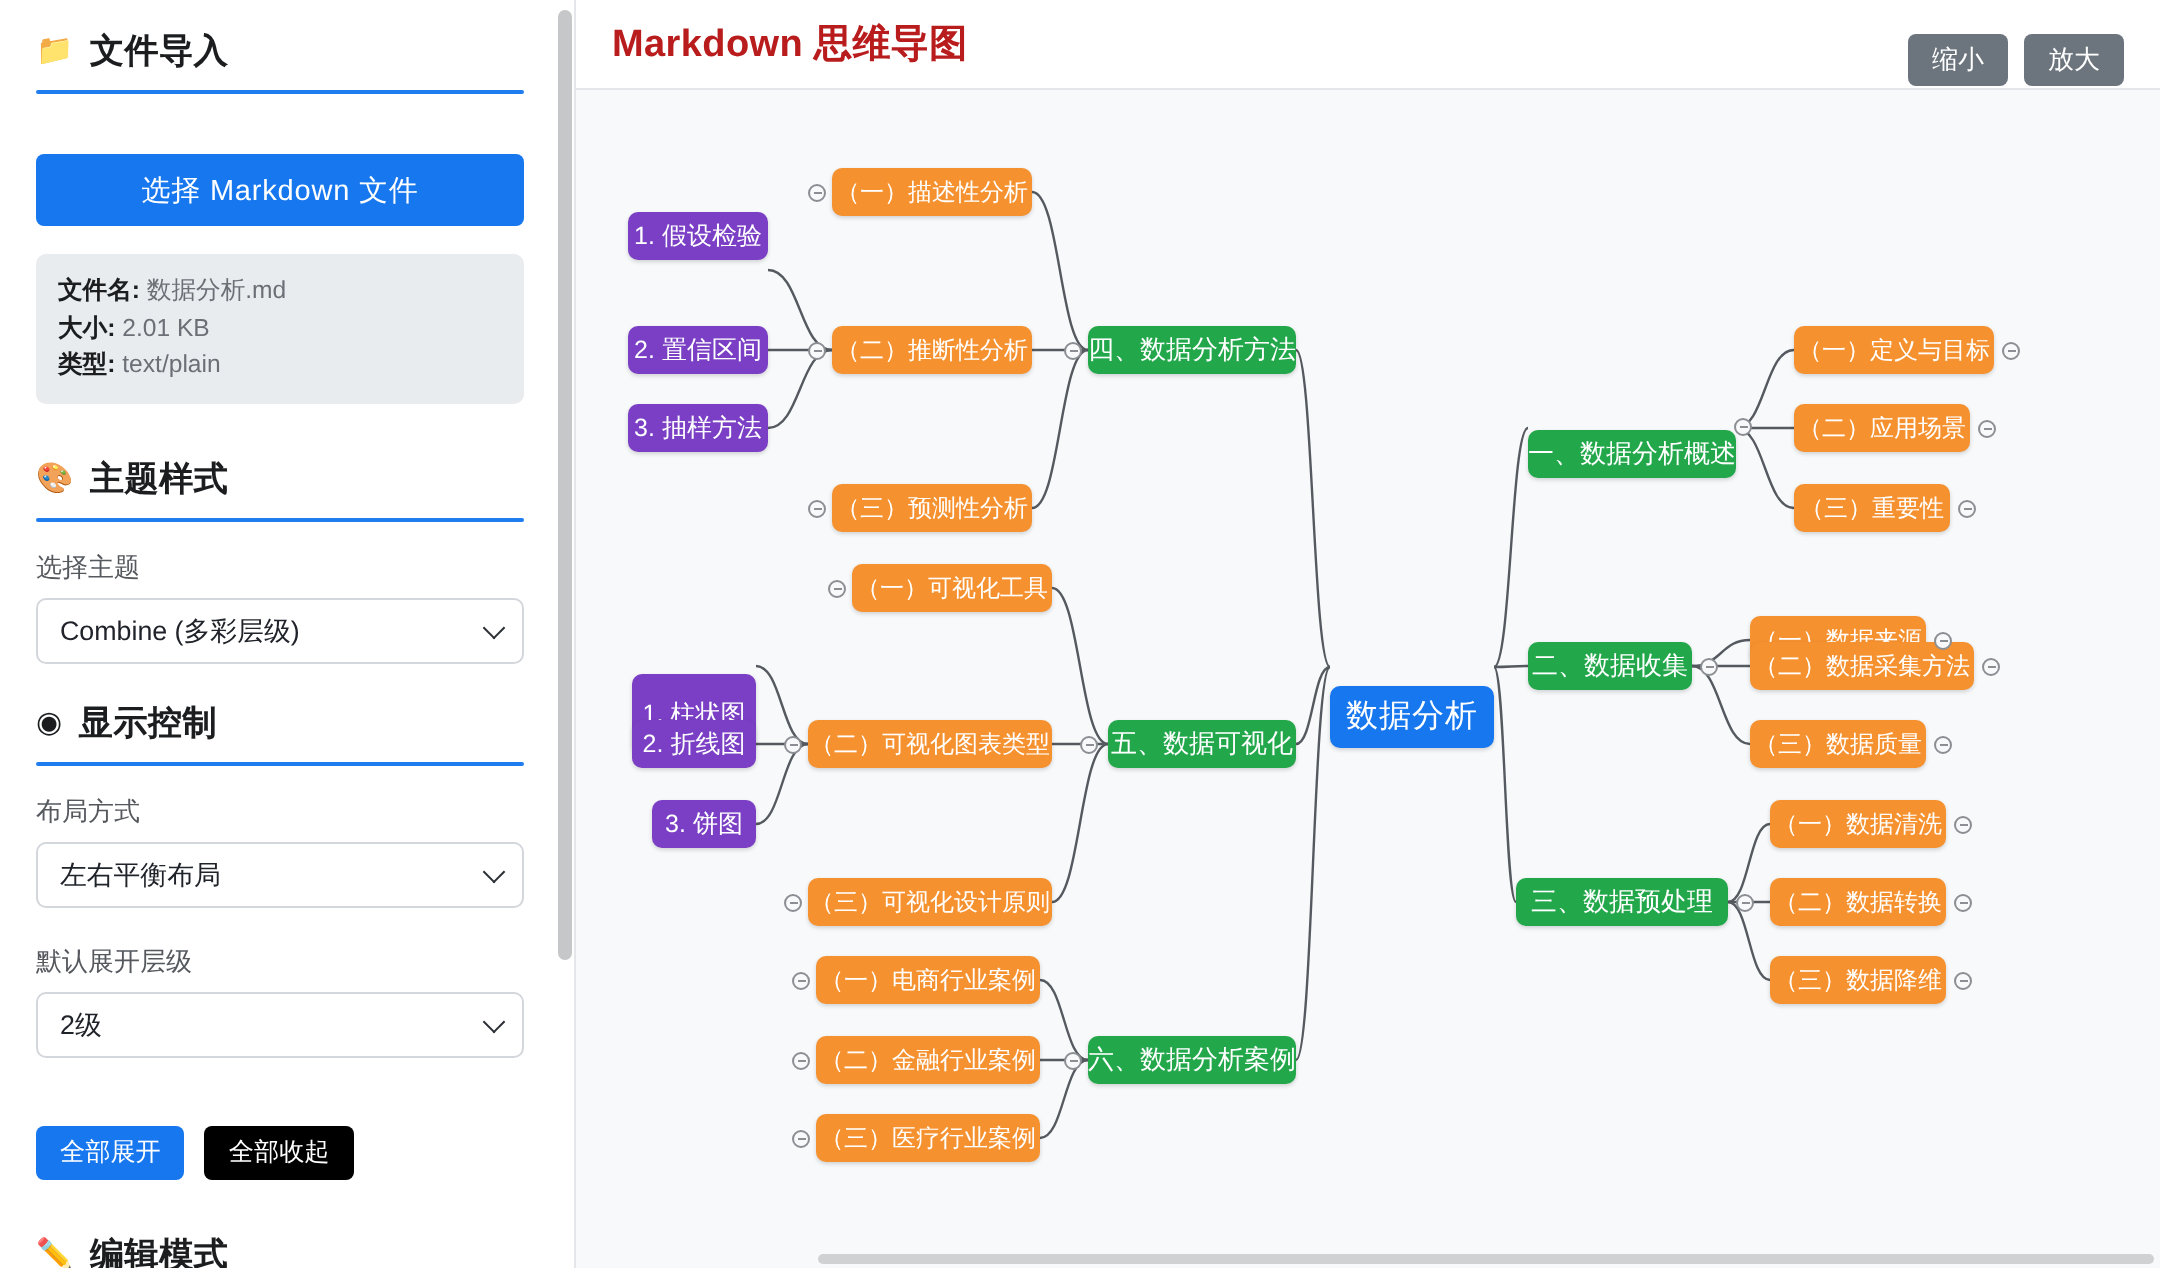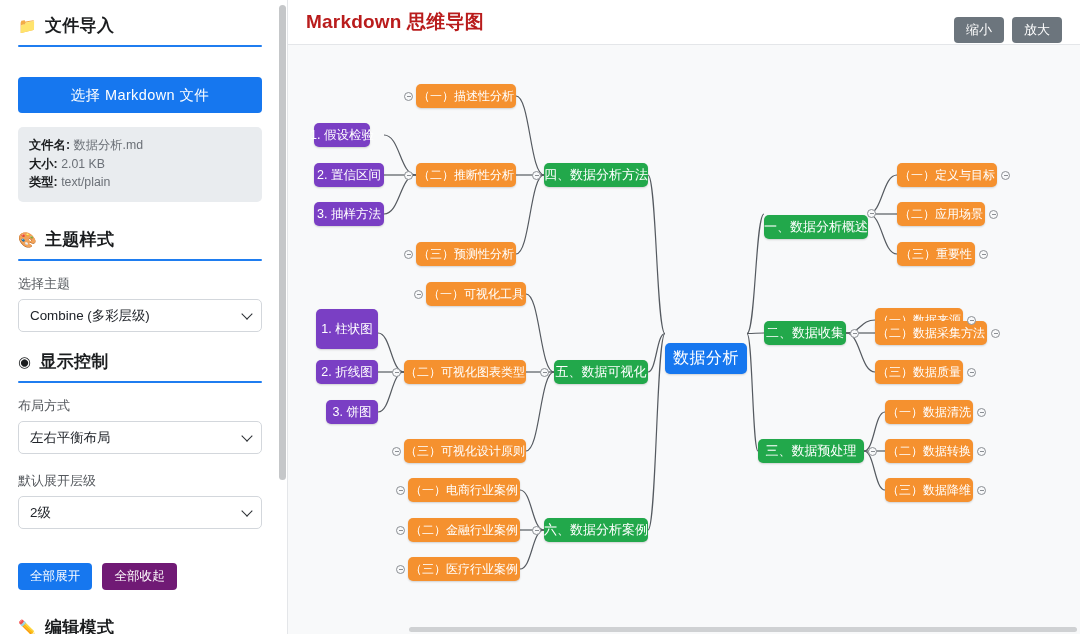--- a/index.html
+++ b/index.html
@@ -64,21 +64,21 @@
   .select .chev {
     position: absolute; right: 10px; top: 50%;
     width: 8px; height: 8px; margin-top: -6px;
     border-right: 1.7px solid #2b2f34;
     border-bottom: 1.7px solid #2b2f34;
     transform: rotate(45deg);
   }
 
   .btn-row { display: flex; gap: 10px; margin-bottom: 26px; }
   #expand-all { background: #1677ef; }
-  #collapse-all { background: #701a75; }
+  #collapse-all { background: #000000; }
   .sm-btn {
     height: 27px; padding: 0 12px; font-size: 12.6px; border-radius: 4px;
   }
   #enable-edit {
     background: #28a547; height: 33px; padding: 0 16px;
     font-size: 14px; border-radius: 5px;
   }
 
   #sb-scroll {
     position: absolute; left: 279px; top: 5px;
@@ -255,27 +255,27 @@
           <div class="node n-l2" style="left: 609px; top: 197px; width: 78px; height: 24px;">（三）重要性</div>
           <div class="node n-l2" style="left: 587px; top: 263px; width: 88px; height: 24px;">（一）数据来源</div>
           <div class="node n-l2" style="left: 587px; top: 276px; width: 112px; height: 24px;">（二）数据采集方法</div>
           <div class="node n-l2" style="left: 587px; top: 315px; width: 88px; height: 24px;">（三）数据质量</div>
           <div class="node n-l2" style="left: 597px; top: 355px; width: 88px; height: 24px;">（一）数据清洗</div>
           <div class="node n-l2" style="left: 597px; top: 394px; width: 88px; height: 24px;">（二）数据转换</div>
           <div class="node n-l2" style="left: 597px; top: 433px; width: 88px; height: 24px;">（三）数据降维</div>
           <div class="node n-l2" style="left: 128px; top: 39px; width: 100px; height: 24px;">（一）描述性分析</div>
           <div class="node n-l2" style="left: 128px; top: 118px; width: 100px; height: 24px;">（二）推断性分析</div>
           <div class="node n-l2" style="left: 128px; top: 197px; width: 100px; height: 24px;">（三）预测性分析</div>
-          <div class="node n-l3" style="left: 26px; top: 78px; width: 56px; height: 24px;">1. 假设检验</div>
+          <div class="node n-l3" style="left: 26px; top: 61px; width: 70px; height: 24px;">1. 假设检验</div>
           <div class="node n-l3" style="left: 26px; top: 118px; width: 70px; height: 24px; text-align: right;">2. 置信区间</div>
           <div class="node n-l3" style="left: 26px; top: 157px; width: 70px; height: 24px;">3. 抽样方法</div>
           <div class="node n-l2" style="left: 138px; top: 237px; width: 100px; height: 24px;">（一）可视化工具</div>
           <div class="node n-l2" style="left: 116px; top: 315px; width: 122px; height: 24px;">（二）可视化图表类型</div>
           <div class="node n-l2" style="left: 116px; top: 394px; width: 122px; height: 24px;">（三）可视化设计原则</div>
-          <div class="node n-l3" style="left: 28px; top: 264px; width: 62px; height: 40px;">1. 柱状图</div>
+          <div class="node n-l3" style="left: 28px; top: 292px; width: 62px; height: 40px;">1. 柱状图</div>
           <div class="node n-l3" style="left: 28px; top: 315px; width: 62px; height: 24px;">2. 折线图</div>
           <div class="node n-l3" style="left: 38px; top: 355px; width: 52px; height: 24px;">3. 饼图</div>
           <div class="node n-l2" style="left: 120px; top: 433px; width: 112px; height: 24px;">（一）电商行业案例</div>
           <div class="node n-l2" style="left: 120px; top: 473px; width: 112px; height: 24px;">（二）金融行业案例</div>
           <div class="node n-l2" style="left: 120px; top: 512px; width: 112px; height: 24px;">（三）医疗行业案例</div>
           <div class="toggle" style="left: 579px; top: 164px;"></div>
           <div class="toggle" style="left: 562px; top: 284px;"></div>
           <div class="toggle" style="left: 580px; top: 402px;"></div>
           <div class="toggle" style="left: 713px; top: 126px;"></div>
           <div class="toggle" style="left: 701px; top: 165px;"></div>

